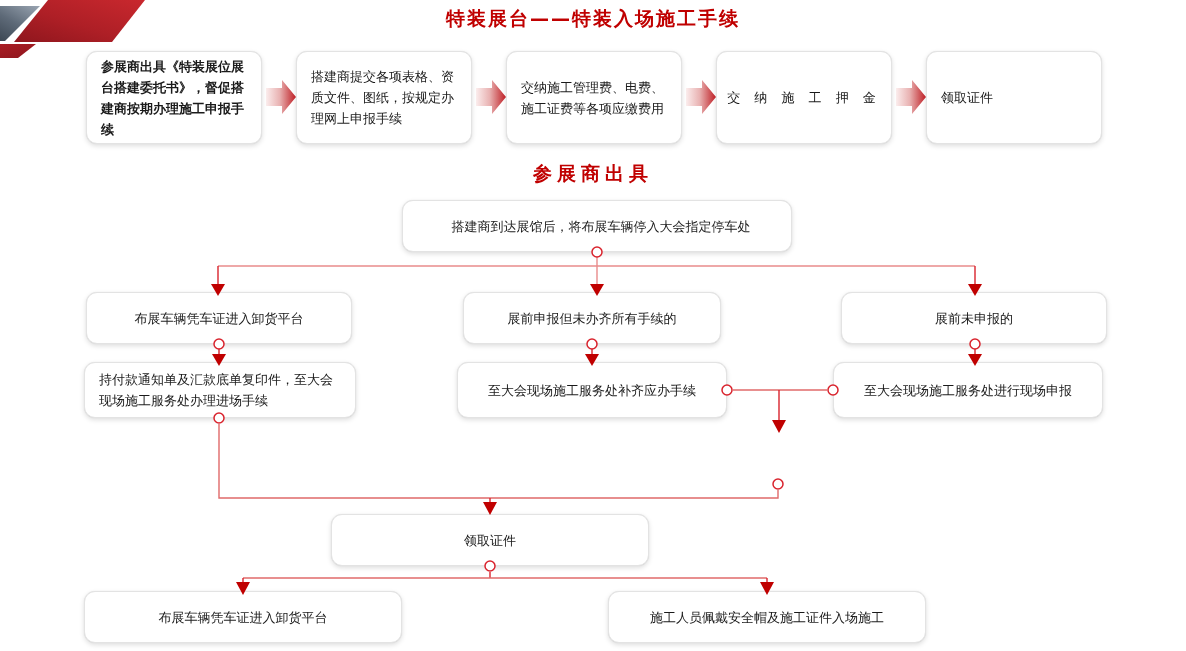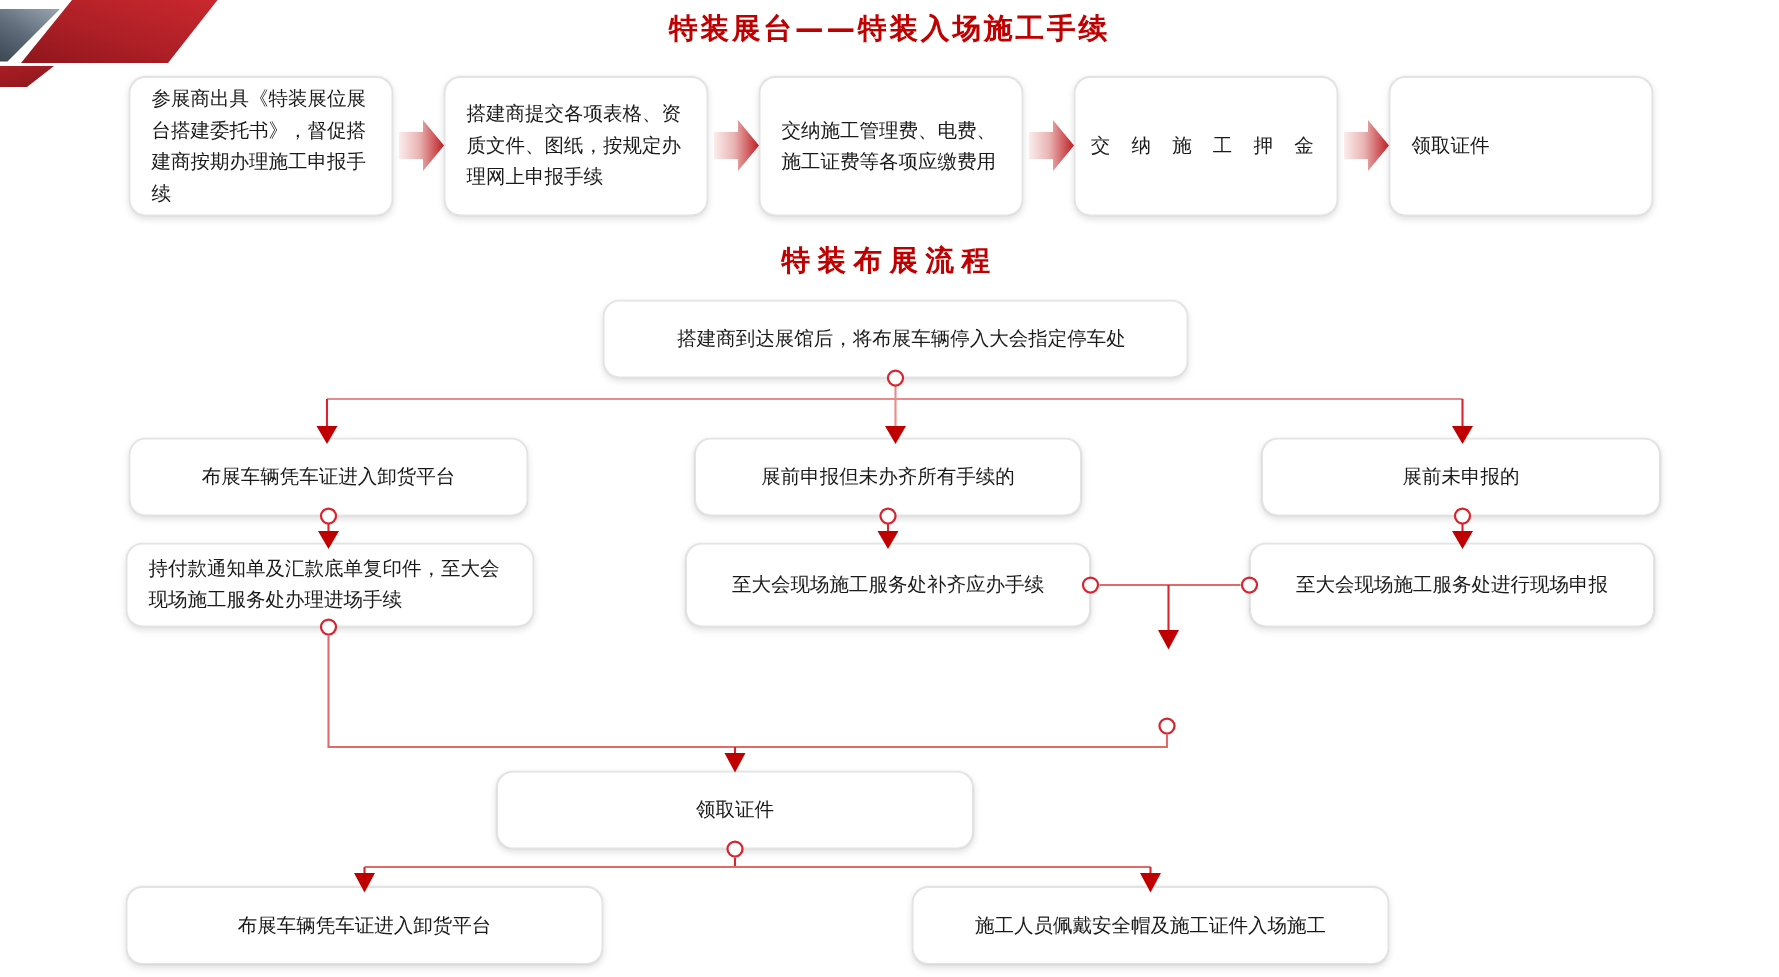--- a/index.html
+++ b/index.html
@@ -40,21 +40,21 @@
     line-height:21px;
     display:flex;
     align-items:center;
     overflow:hidden;
   }
   .box .txt{display:block;width:100%;}
   .box.center .txt{text-align:center;}
   .box.left{padding:0 14px;}
   .box.left .txt{text-align:left;}
   .box.pad{padding:0 16px;}
-  .box.bold{font-weight:normal;}
+  .box.bold{font-weight:bold;}
   .box.sp .txt{letter-spacing:5px;}
 
   
   #wires{position:absolute;left:0;top:0;width:1186px;height:651px;pointer-events:none;}
 </style>
 </head>
 <body>
 
 <div id="stage">
 
@@ -95,21 +95,21 @@
   </div>
 
   <div class="box center sp" style="left:716px;top:51px;width:176px;height:93px;">
     <span class="txt">交 纳 施 工 押 金</span>
   </div>
 
   <div class="box left" style="left:926px;top:51px;width:176px;height:93px;">
     <span class="txt">领取证件</span>
   </div>
 
-  <div class="title" id="title-2">特装布展流程</div>
+  <div class="title" id="title-2">参展商出具</div>
 
   <div class="box center pad" style="left:402px;top:200px;width:390px;height:52px;padding-left:24px;">
     <span class="txt">搭建商到达展馆后，将布展车辆停入大会指定停车处</span>
   </div>
 
   <div class="box center pad" style="left:86px;top:292px;width:266px;height:52px;">
     <span class="txt">布展车辆凭车证进入卸货平台</span>
   </div>
 
   <div class="box center pad" style="left:463px;top:292px;width:258px;height:52px;">

